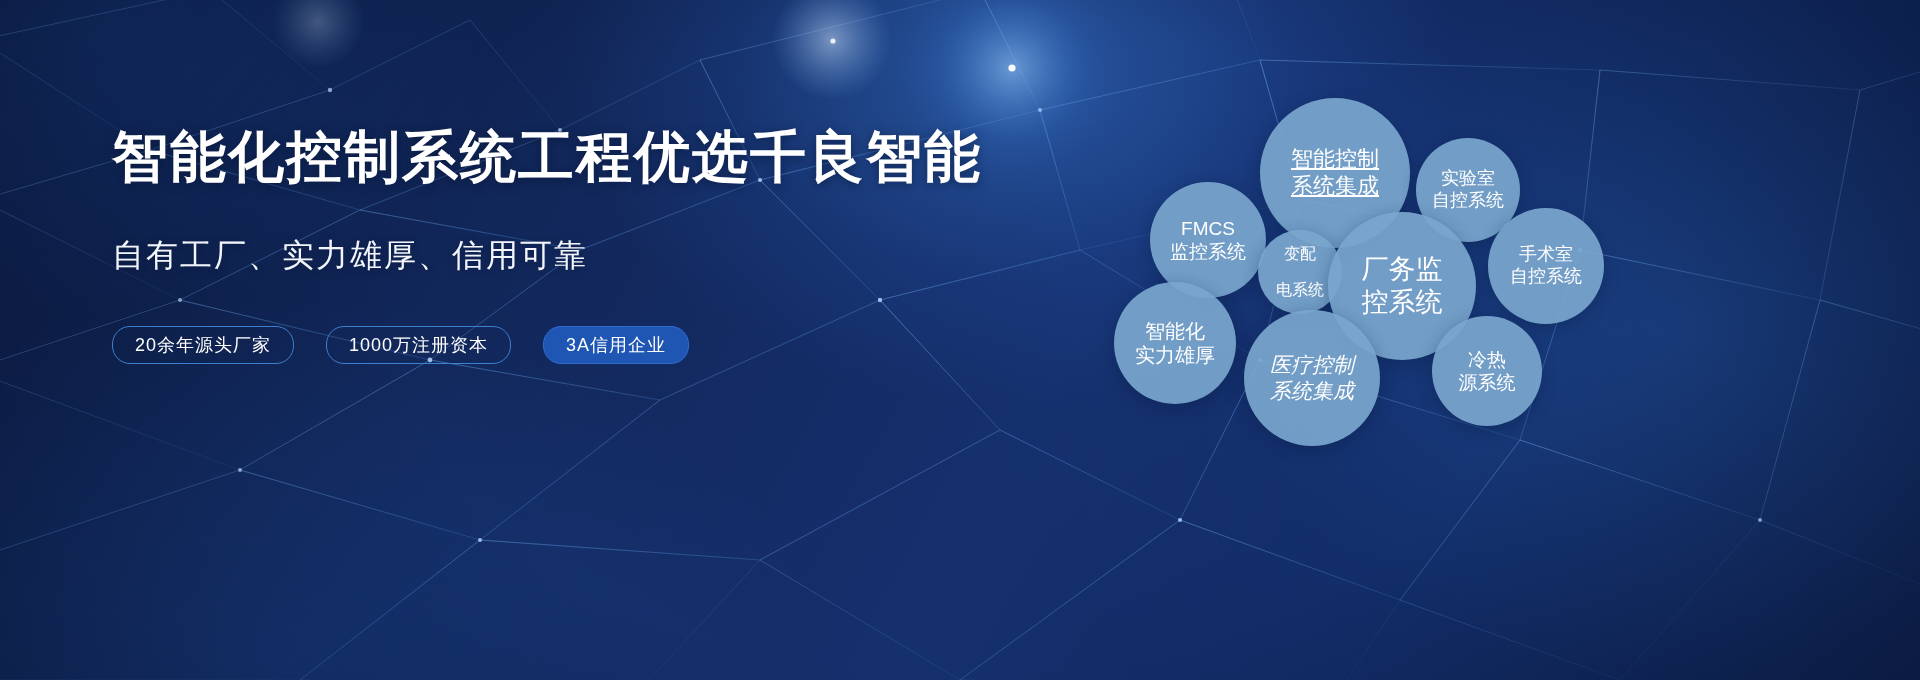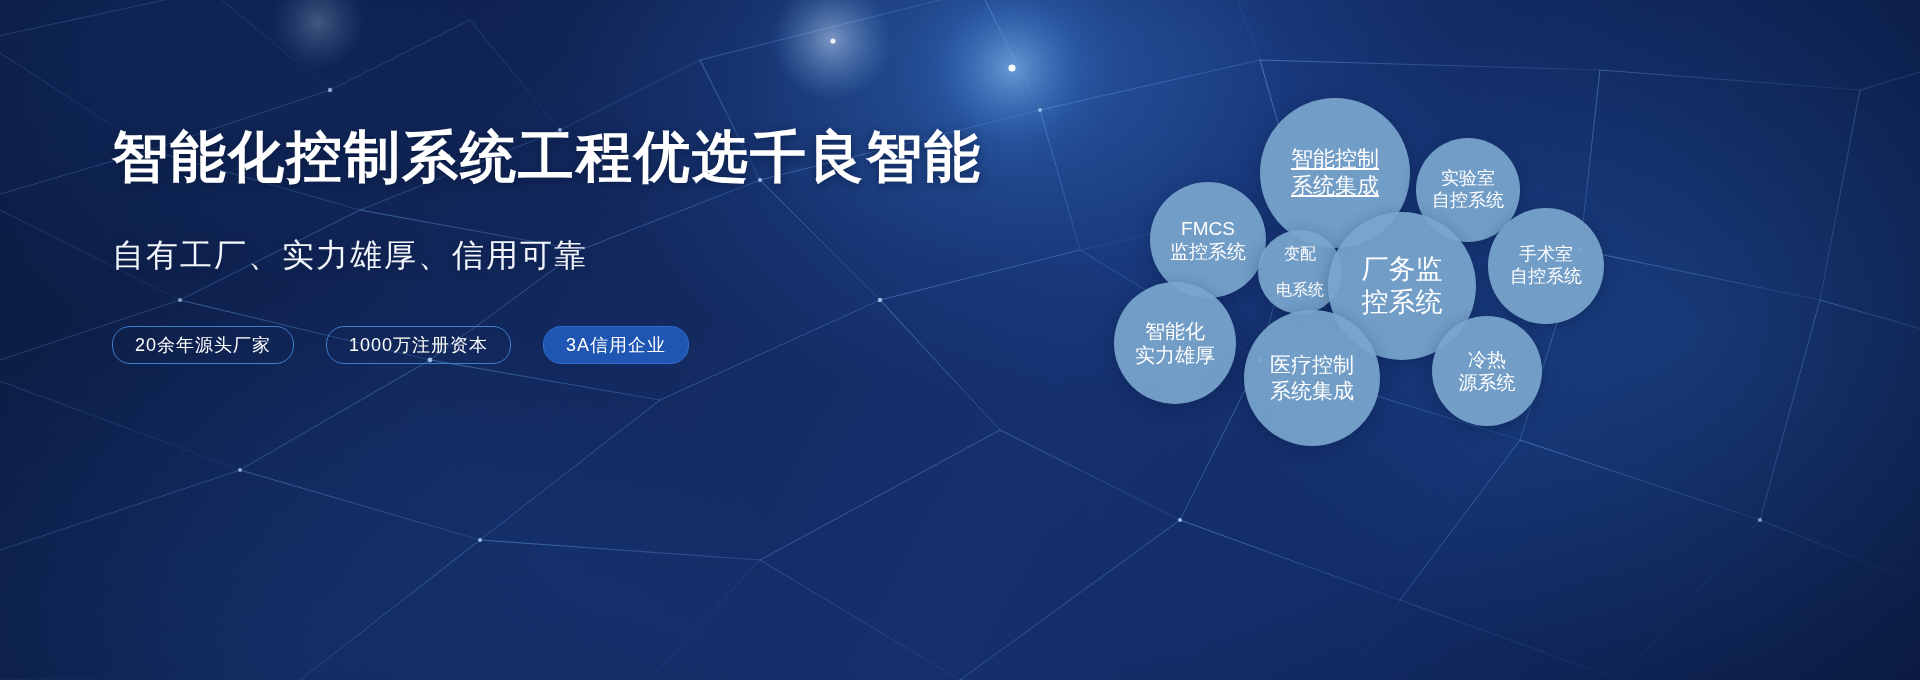--- a/index.html
+++ b/index.html
@@ -168,21 +168,21 @@
         <span>自控系统</span>
       </div>
       <div class="bubble" style="left: 178px; top: 152px; width: 148px; height: 148px; font-size: 27px;">
         <span>厂务监</span>
         <span>控系统</span>
       </div>
       <div class="bubble" style="left: -36px; top: 222px; width: 122px; height: 122px; font-size: 20px;">
         <span>智能化</span>
         <span>实力雄厚</span>
       </div>
-      <div class="bubble" style="left: 94px; top: 250px; width: 136px; height: 136px; font-size: 21px;">
+      <div class="bubble" style="left: 94px; top: 250px; width: 136px; height: 136px; font-size: 21px; font-style: italic;">
         <span>医疗控制</span>
         <span>系统集成</span>
       </div>
       <div class="bubble" style="left: 282px; top: 256px; width: 110px; height: 110px; font-size: 19px; text-align: center;">
         <span>冷热</span>
         <span>源系统</span>
       </div>
     </div>
 
 </div>

